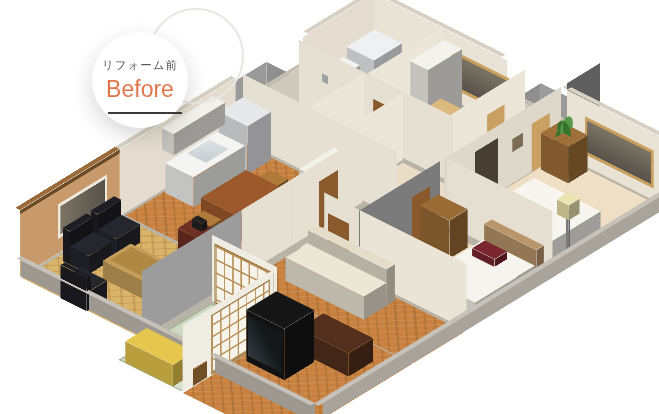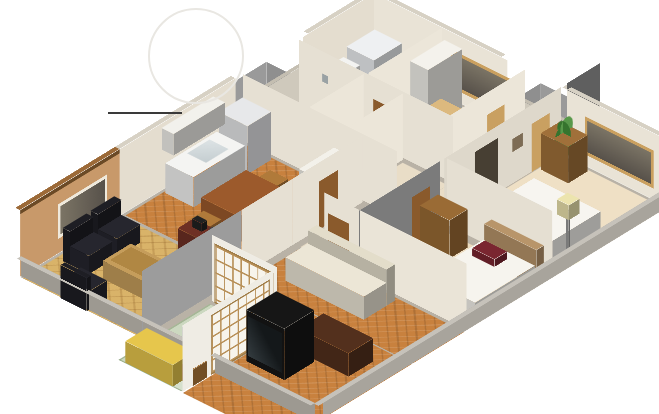--- a/index.html
+++ b/index.html
@@ -384,15 +384,19 @@
       <div style="transform-style: preserve-3d;">
           <div style="left: 338px; top: 556px; width: 64px; height: 56px; transform: translateZ(62px); background: rgb(22, 22, 22);"></div>
           <div style="left: 338px; top: 612px; width: 64px; height: 62px; transform: rotateX(90deg) translateY(0px); background: rgb(18, 18, 18);"></div>
           <div style="left: 402px; top: 556px; width: 62px; height: 56px; transform: rotateY(-90deg) translateX(0px); background: rgb(14, 14, 14);"></div>
         </div>
 
     </div>
   </div>
 
   <div id="badge-ring"></div>
+  <div id="badge">
+    <div class="jp">リフォーム前</div>
+    <div class="en">Before</div>
+  </div>
   <div id="badge-underline"></div>
 
 </div>
 
 </body></html>

